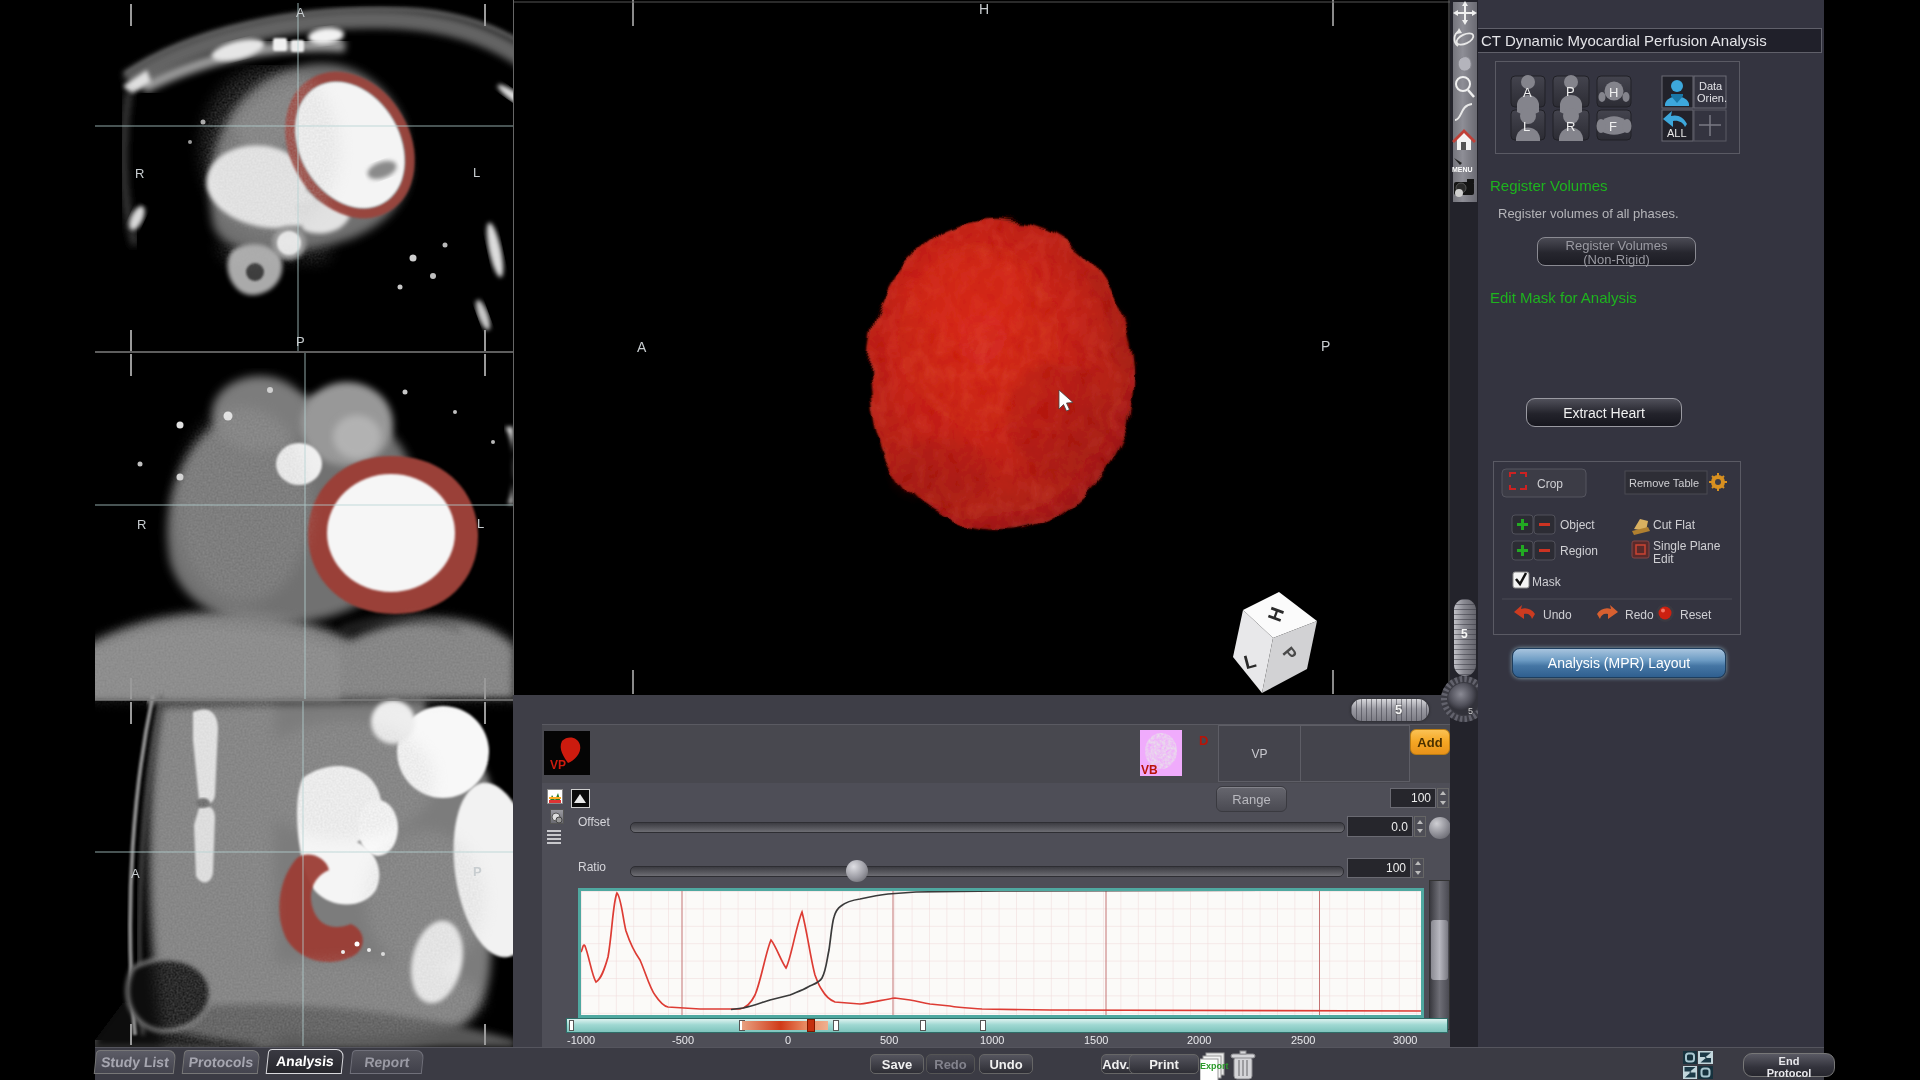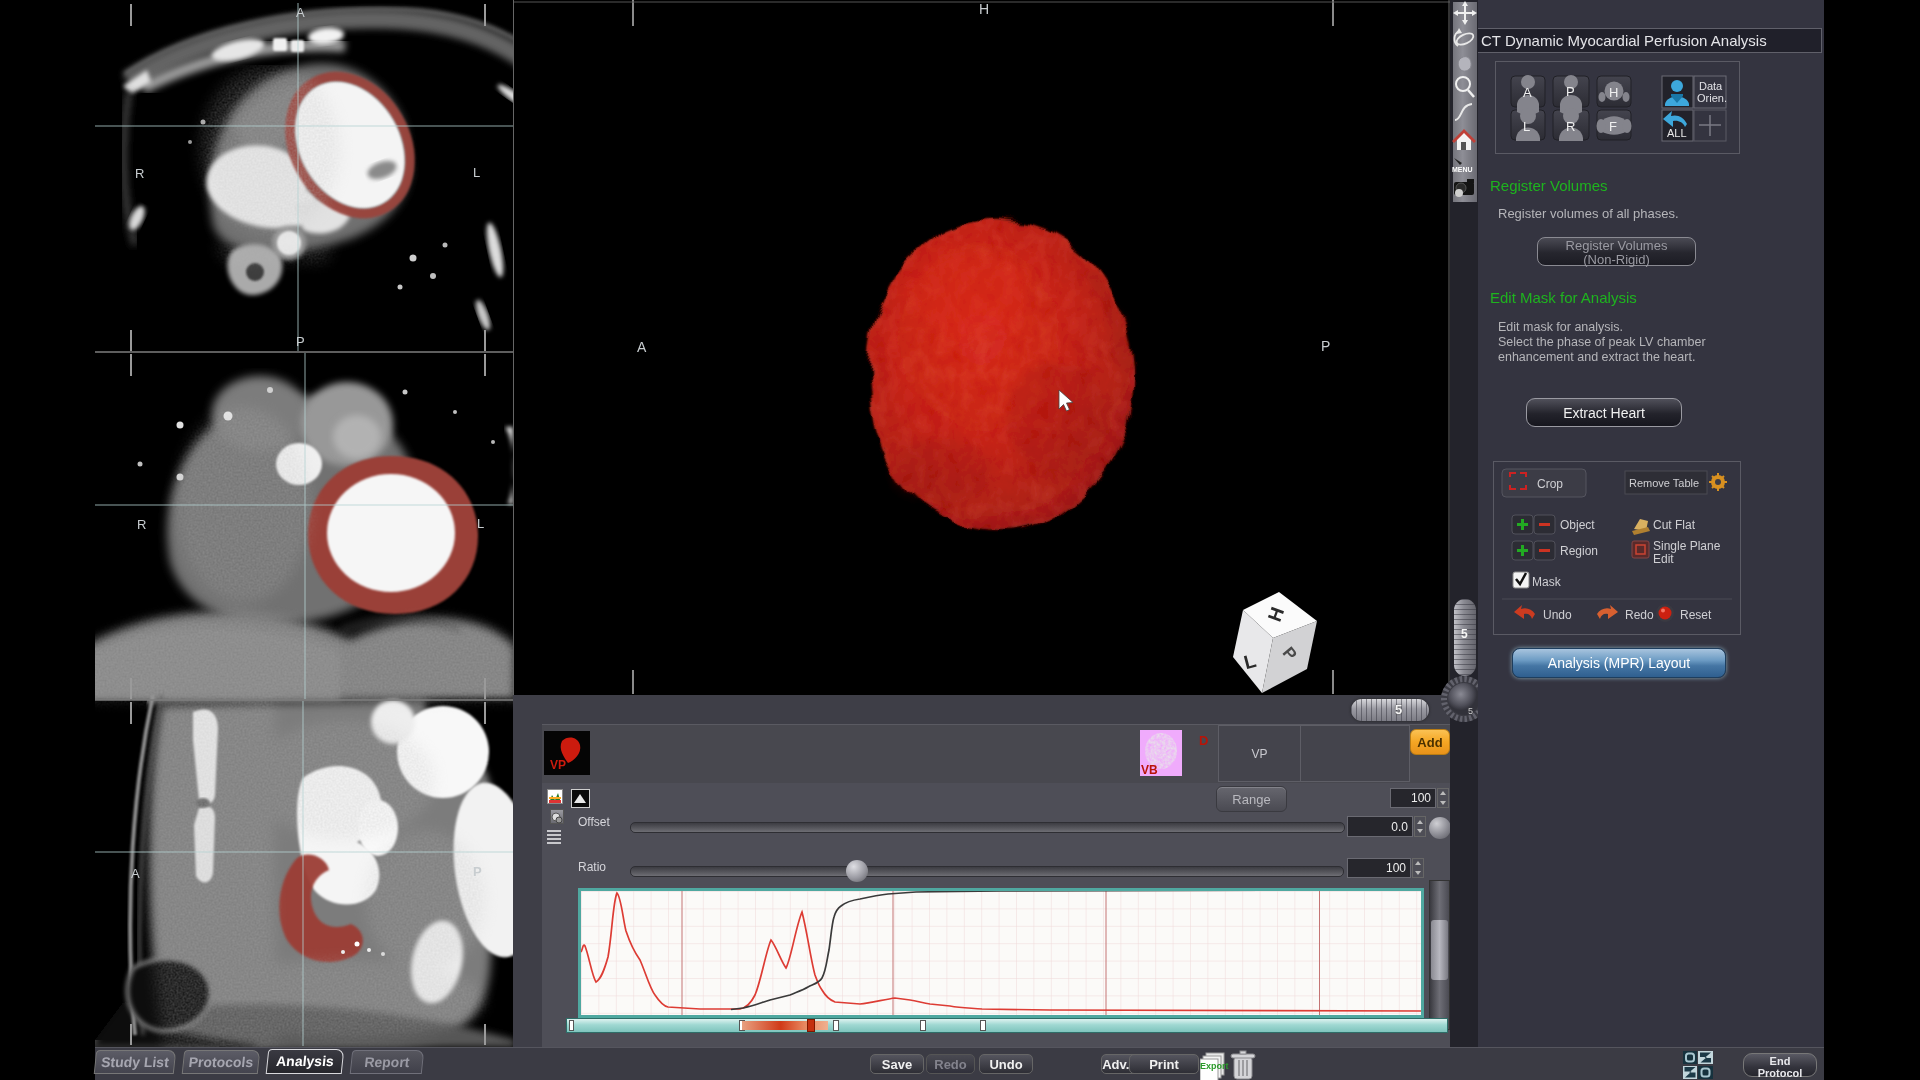--- a/index.html
+++ b/index.html
@@ -389,20 +389,31 @@
     <div class="abs" style="left:53px;top:323px;width:882px;height:15px;background:linear-gradient(180deg,#ddf2f0,#9fd8d2 45%,#7fc4bd);border:1px solid #2e6e68;">
       <div class="abs" style="left:2px;top:1px;width:5px;height:11px;background:#fff;border:1px solid #555;"></div>
       <div class="abs" style="left:172px;top:1px;width:6px;height:11px;background:#fff;border:1px solid #555;"></div>
       <div class="abs" style="left:175px;top:2px;width:86px;height:9px;background:linear-gradient(90deg,#e8a080,#d03a18 45%,#e88860,#f0b090);"></div>
       <div class="abs" style="left:240px;top:0px;width:8px;height:13px;background:#c33010;border:1px solid #801800;"></div>
       <div class="abs" style="left:266px;top:1px;width:6px;height:11px;background:#fff;border:1px solid #555;"></div>
       <div class="abs" style="left:353px;top:1px;width:6px;height:11px;background:#fff;border:1px solid #555;"></div>
       <div class="abs" style="left:413px;top:1px;width:6px;height:11px;background:#fff;border:1px solid #555;"></div>
     </div>
 
+    <div class="abs" style="left:0;top:339px;width:937px;height:12px;color:#e8e8ec;font-size:11px;">
+      <span class="abs" style="left:54px;">-1000</span>
+      <span class="abs" style="left:159px;">-500</span>
+      <span class="abs" style="left:272px;">0</span>
+      <span class="abs" style="left:367px;">500</span>
+      <span class="abs" style="left:467px;">1000</span>
+      <span class="abs" style="left:571px;">1500</span>
+      <span class="abs" style="left:674px;">2000</span>
+      <span class="abs" style="left:778px;">2500</span>
+      <span class="abs" style="left:880px;">3000</span>
+    </div>
   </div>
 
   <div id="strip" class="abs" style="left:1450px; top:0; width:28px; height:1047px; background:#23232b;">
     <div class="abs" style="left:3px;top:2px;width:24px;height:200px;background:linear-gradient(90deg,#74747c,#8e8e96 40%,#6a6a72);"></div>
     <svg width="28" height="1047" style="position:absolute;left:0;top:0;">
 
       <g stroke="#f0f0f0" stroke-width="2" fill="none">
         <line x1="15" y1="4" x2="15" y2="22"></line>
           <line x1="6" y1="13" x2="24" y2="13"></line>
       </g>
@@ -525,21 +536,20 @@
         <text x="221" y="90">Data</text>
           <text x="219" y="102">Orien.</text>
       </g>
     </svg>
 
     <div class="abs" style="left:12px;top:177px;color:#1eb41e;font-size:15px;">Register Volumes</div>
     <div class="abs" style="left:20px;top:206px;color:#b5b5b9;font-size:13px;">Register volumes of all phases.</div>
     <div class="abs" style="left:59px;top:237px;width:159px;height:29px;border-radius:8px;background:linear-gradient(180deg,#4a4a54,#26262e 55%,#1c1c24);border:1px solid #8a8a92;color:#9a9aa2;font-size:13px;text-align:center;line-height:14px;padding-top:1px;">Register Volumes<br>(Non-Rigid)</div>
 
     <div class="abs" style="left:12px;top:289px;color:#1eb41e;font-size:15px;">Edit Mask for Analysis</div>
-    <div class="abs" style="left:20px;top:320px;color:#b5b5b9;font-size:12.5px;line-height:15px;">Edit mask for analysis.<br>Select the phase of peak LV chamber<br>enhancement and extract the heart.</div>
     <div class="abs" style="left:48px;top:398px;width:156px;height:29px;border-radius:9px;background:linear-gradient(180deg,#50505a,#23232b 55%,#16161e);border:1px solid #9a9aa2;color:#f0f0f0;font-size:14px;display:flex;align-items:center;justify-content:center;">Extract Heart</div>
 
     <div class="abs" style="left:15px;top:461px;width:248px;height:174px;border:1px solid #5a5a64;"></div>
     <svg class="abs" style="left:15px;top:461px;" width="248" height="174">
 
       <rect x="9" y="8" width="84" height="28" rx="4" fill="#3c3c46" stroke="#55555f"></rect>
       <g stroke="#cc2222" stroke-width="2" fill="none">
         <path d="M 17 16 L 17 12 L 23 12 M 27 12 L 33 12 L 33 16 M 33 24 L 33 28 L 27 28 M 23 28 L 17 28 L 17 24"></path>
       </g>
       <text x="44" y="27" font-size="12" fill="#cfcfd3" font-family="Liberation Sans">Crop</text>
@@ -647,17 +657,17 @@
       <rect x="0" y="0" width="14" height="13" fill="#16323e"></rect>
       <rect x="3" y="2.5" width="8" height="8" rx="2.5" fill="none" stroke="#a8c6d0" stroke-width="2"></rect>
       <rect x="15" y="0" width="15" height="13" fill="#c2d6dc"></rect>
       <path d="M 17 1.5 L 28 1.5 L 21.5 7 L 28 7 L 28 11.5 L 17.5 11.5 L 24 6 L 17 6 Z" fill="#1c3a48"></path>
       <rect x="0" y="15" width="14" height="13" fill="#c2d6dc"></rect>
       <path d="M 1.5 16 L 12.5 16 L 6 21.5 L 12.5 21.5 L 12.5 26.5 L 2 26.5 L 8.5 20.5 L 1.5 20.5 Z" fill="#1c3a48"></path>
       <rect x="15" y="15" width="15" height="13" fill="#16323e"></rect>
       <rect x="18.5" y="17.5" width="8" height="8" rx="2.5" fill="none" stroke="#a8c6d0" stroke-width="2"></rect>
     </svg>
 
-    <div class="abs" style="left:1648px;top:5px;width:74px;height:24px;border-radius:9px;background:linear-gradient(180deg,#5a5a64,#33333c 60%,#26262e);border:1px solid #777;color:#e8e8ec;font-size:11px;font-weight:bold;text-align:center;line-height:12px;padding-top:1px;">End<br>Protocol</div>
+    <div class="abs" style="left:1648px;top:5px;width:92px;height:24px;border-radius:9px;background:linear-gradient(180deg,#5a5a64,#33333c 60%,#26262e);border:1px solid #777;color:#e8e8ec;font-size:11px;font-weight:bold;text-align:center;line-height:12px;padding-top:1px;">End<br>Protocol</div>
   </div>
 
 
 </div>
 
 </body></html>

